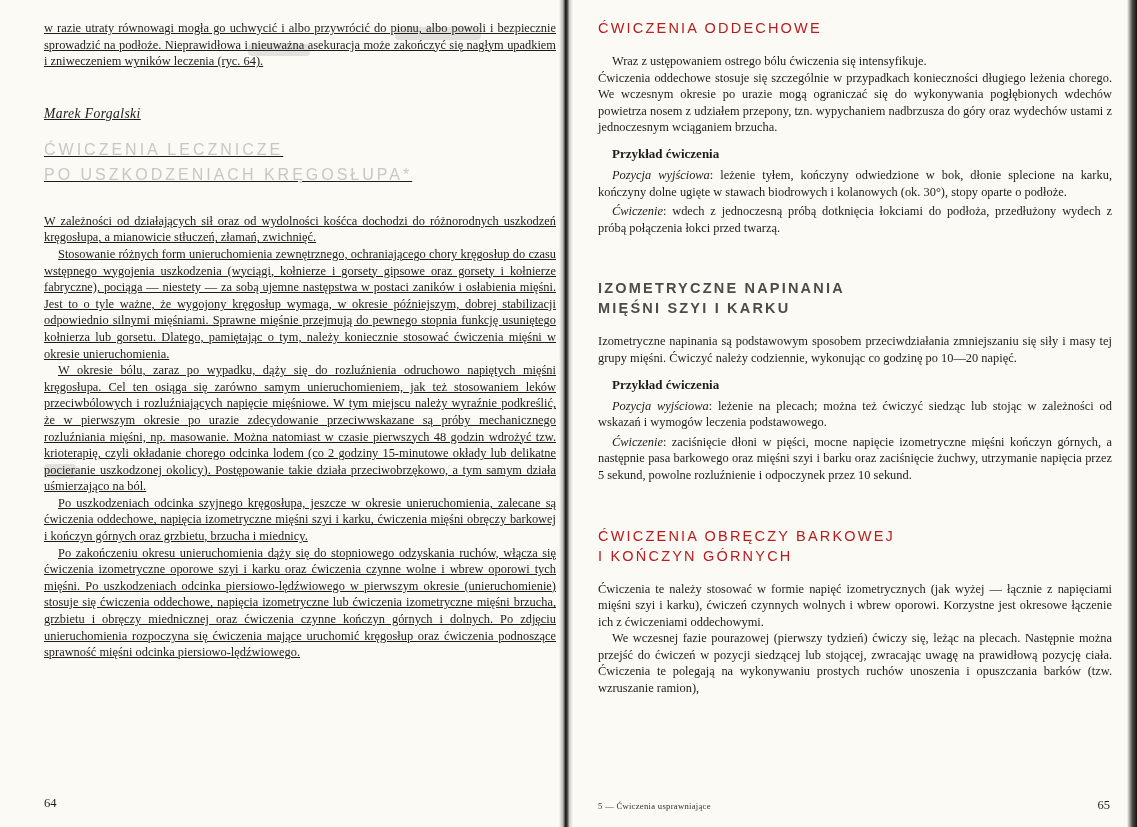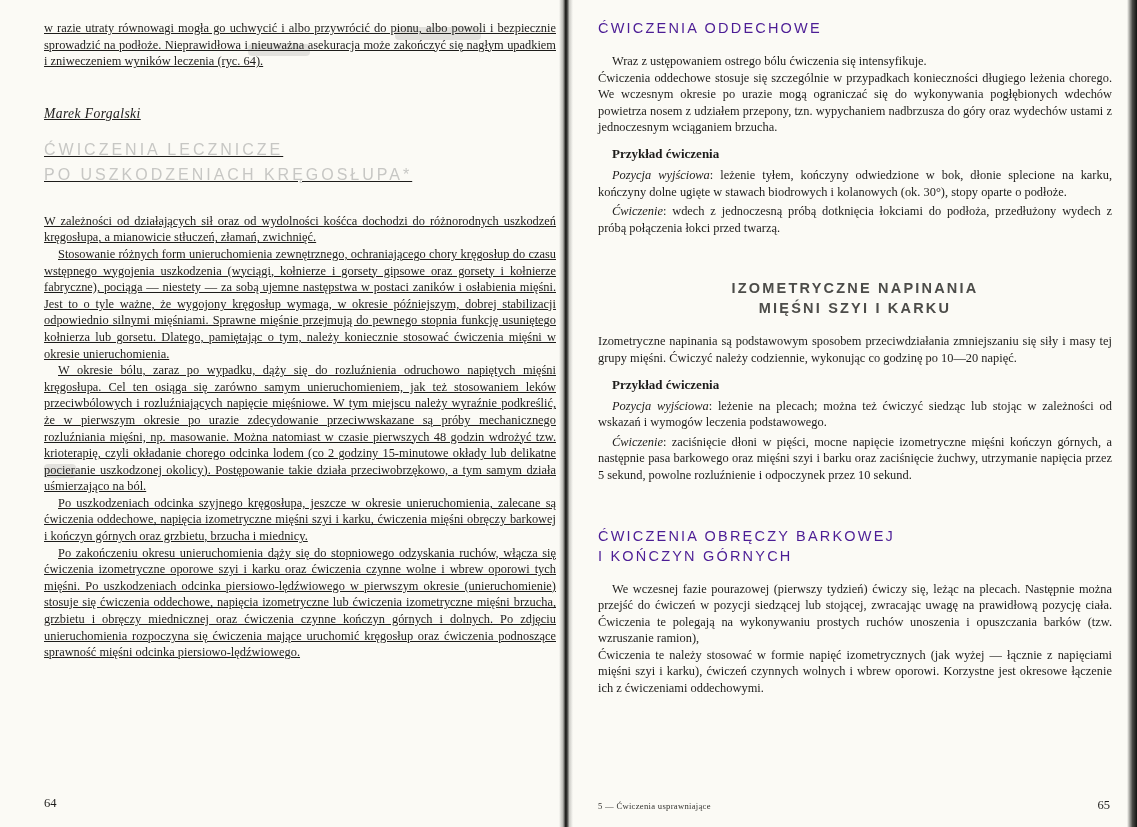--- a/index.html
+++ b/index.html
@@ -55,23 +55,23 @@
   .footnote-rule { width:92px; height:1px; background:#8d8d89; margin-bottom:5px; }
   .footnote { font-size:10.6px; line-height:13px; text-indent:10px; }
 
   .pn-left { position:absolute; left:0; bottom:16px; font-size:12.6px; }
 
   .section-heading {
     font-family:"Liberation Sans", sans-serif;
     font-weight:500;
     font-size:14.5px; line-height:20px;
     letter-spacing:2.2px;
-    color:#4c1d95;
+    color:#b91c1c;
   }
-  .section-heading.dark { color:#4c4c49; font-weight:700;text-align:center; }
+  .section-heading.dark { color:#4c4c49; font-weight:700; }
   .section.first .section-heading { margin-top:18px; }
   .section + .section .section-heading { margin-top:42px; }
 
   .section .body-text:first-of-type { margin-top:15px; }
 
   .subhead {
     margin-top:10px; margin-bottom:5px;
     font-size:13px; font-weight:700; text-indent:14px;
   }
   .example { margin-top:3px; }
@@ -129,22 +129,22 @@
     <section class="section">
       <h2 class="section-heading dark"><span>IZOMETRYCZNE NAPINANIA</span><br><span>MIĘŚNI SZYI I KARKU</span></h2>
       <p class="body-text">Izometryczne napinania są podstawowym sposobem przeciwdziałania zmniejszaniu się siły i masy tej grupy mięśni. Ćwiczyć należy codziennie, wykonując co godzinę po 10—20 napięć.</p>
       <p class="subhead">Przykład ćwiczenia</p>
       <p class="body-text example indent"><span class="lead">Pozycja wyjściowa</span><span>: leżenie na plecach; można też ćwiczyć siedząc lub stojąc w zależności od wskazań i wymogów leczenia podstawowego.</span></p>
       <p class="body-text example indent"><span class="lead">Ćwiczenie</span><span>: zaciśnięcie dłoni w pięści, mocne napięcie izometryczne mięśni kończyn górnych, a następnie pasa barkowego oraz mięśni szyi i barku oraz zaciśnięcie żuchwy, utrzymanie napięcia przez 5 sekund, powolne rozluźnienie i odpoczynek przez 10 sekund.</span></p>
     </section>
 
     <section class="section">
       <h2 class="section-heading"><span>ĆWICZENIA OBRĘCZY BARKOWEJ</span><br><span>I KOŃCZYN GÓRNYCH</span></h2>
+      <p class="body-text">Ćwiczenia te należy stosować w formie napięć izometrycznych (jak wyżej — łącznie z napięciami mięśni szyi i karku), ćwiczeń czynnych wolnych i wbrew oporowi. Korzystne jest okresowe łączenie ich z ćwiczeniami oddechowymi.</p>
       <p class="body-text indent">We wczesnej fazie pourazowej (pierwszy tydzień) ćwiczy się, leżąc na plecach. Następnie można przejść do ćwiczeń w pozycji siedzącej lub stojącej, zwracając uwagę na prawidłową pozycję ciała. Ćwiczenia te polegają na wykonywaniu prostych ruchów unoszenia i opuszczania barków (tzw. wzruszanie ramion),</p>
-      <p class="body-text">Ćwiczenia te należy stosować w formie napięć izometrycznych (jak wyżej — łącznie z napięciami mięśni szyi i karku), ćwiczeń czynnych wolnych i wbrew oporowi. Korzystne jest okresowe łączenie ich z ćwiczeniami oddechowymi.</p>
     </section>
 
     <div class="right-footer">
       <span class="footer-note">5 — Ćwiczenia usprawniające</span>
       <span class="page-number">65</span>
     </div>
   </div>
 
   <div class="gutter"></div>
   <div class="right-edge"></div>

